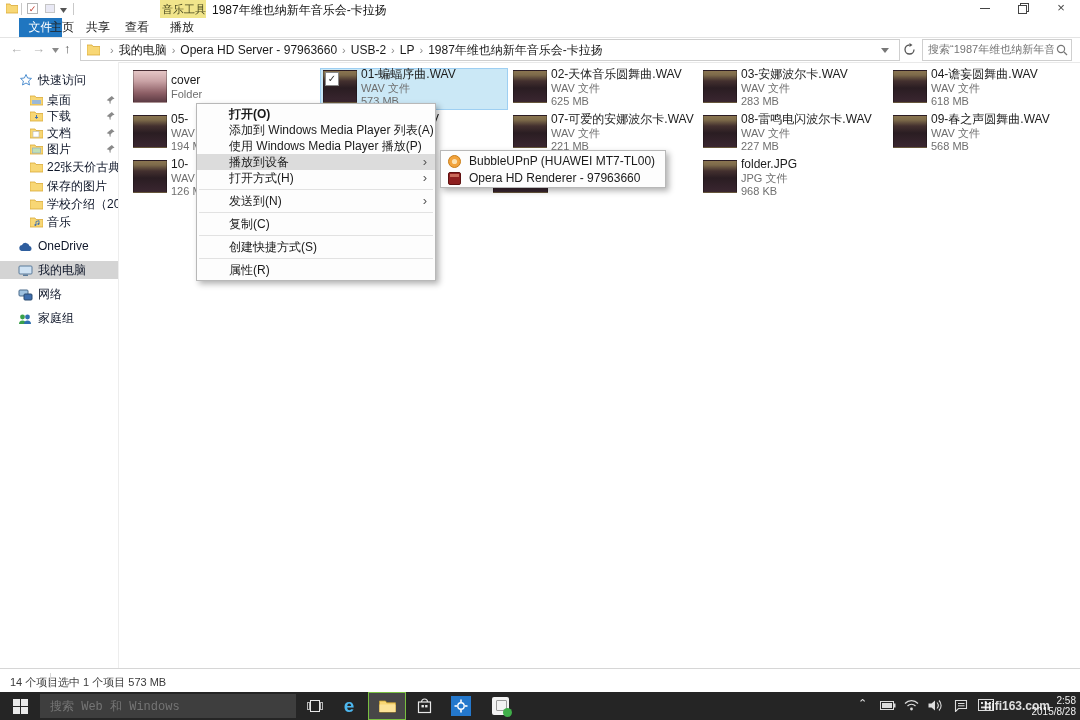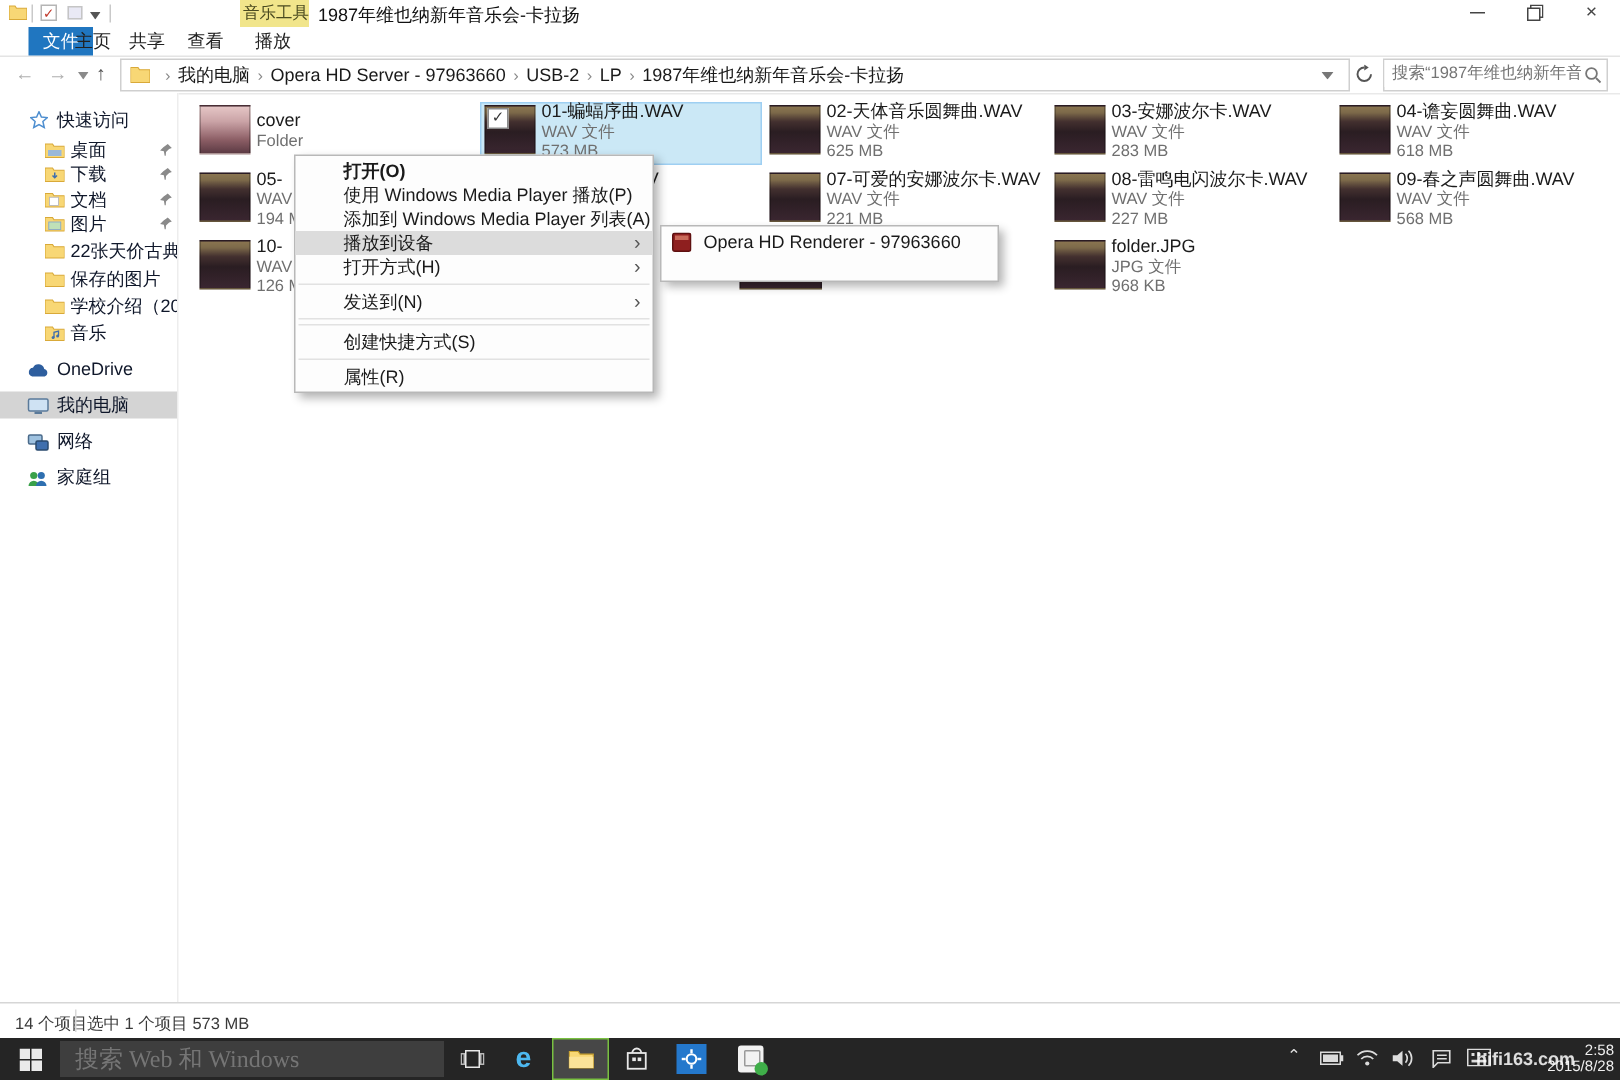--- a/index.html
+++ b/index.html
@@ -56,21 +56,21 @@
   .smi{position:relative;height:17px;line-height:17px;padding-left:28px;font-size:12px;color:#1a1a1a;}
   .smi .dev-ico{position:absolute;left:7px;top:2px;width:13px;height:13px;}
   
   .statusbar{position:absolute;left:0;top:668px;width:1080px;height:24px;background:#fff;border-top:1px solid #d6d6d6;}
   .status-txt{position:absolute;top:6px;font-size:11px;color:#3a3a3a;white-space:nowrap;}
   
   .taskbar{position:absolute;left:0;top:692px;width:1080px;height:28px;background:#252525;}
   .tbtn{position:absolute;top:0;height:28px;}
   .tsearch{position:absolute;left:40px;top:2px;width:256px;height:24px;background:#3e3e3e;}
   .tsearch input{position:absolute;left:0;top:0;width:246px;height:24px;background:transparent;border:0;outline:none;
-    color:#c3c3c3;font-size:16px;padding-left:10px;font-family:Liberation Serif, serif;}
+    color:#c3c3c3;font-size:12px;padding-left:10px;font-family:Liberation Mono, monospace;}
   .tray-ico{position:absolute;top:7px;}
   .clock{position:absolute;left:1002px;top:3px;width:74px;text-align:right;color:#efefef;font-size:10px;line-height:11px;}
   .watermark{position:absolute;left:984px;top:699px;color:rgba(255,255,255,.85);font-size:12px;font-weight:bold;z-index:60;}
   svg{display:block;}
 </style>
 </head>
 <body>
 
 <div id="screen">
 
@@ -328,34 +328,42 @@
     <div>
       <div class="thumb" style="left:703px;top:160px"></div>
       <div class="fname" style="left:741px;top:158px">folder.JPG</div>
       <div class="fmeta" style="left:741px;top:172px">JPG 文件</div>
       <div class="fmeta" style="left:741px;top:185px">968 KB</div>
     </div>
   </div>
 
   <div class="menu">
     <div class="mi bold"><span>打开(O)</span></div>
+    <div class="mi"><span>添加到 Windows Media Player 列表(A)</span></div>
     <div class="mi"><span>使用 Windows Media Player 播放(P)</span></div>
-    <div class="mi"><span>添加到 Windows Media Player 列表(A)</span></div>
     <div class="mi hl"><span>播放到设备</span><span class="arrow">›</span></div>
     <div class="mi"><span>打开方式(H)</span><span class="arrow">›</span></div>
     <div class="msep"></div>
     <div class="mi"><span>发送到(N)</span><span class="arrow">›</span></div>
     <div class="msep"></div>
+    <div class="mi"><span>复制(C)</span></div>
     <div class="msep"></div>
     <div class="mi"><span>创建快捷方式(S)</span></div>
     <div class="msep"></div>
     <div class="mi"><span>属性(R)</span></div>
   </div>
 
   <div class="submenu">
+    <div class="smi">
+      <svg class="dev-ico" viewBox="0 0 13 13">
+          <circle cx="6.5" cy="6.5" r="6" fill="#f2a33c" stroke="#c87d18"></circle>
+          <circle cx="6.5" cy="6.5" r="2.6" fill="#fbe1b0"></circle>
+        </svg>
+      <span>BubbleUPnP (HUAWEI MT7-TL00)</span>
+    </div>
     <div class="smi">
       <svg class="dev-ico" viewBox="0 0 13 13">
           <rect x="0.5" y="0.5" width="12" height="12" rx="1.5" fill="#8e1f1f" stroke="#5e1010"></rect>
           <rect x="2" y="2" width="9" height="3" fill="#c96a5a"></rect>
         </svg>
       <span>Opera HD Renderer - 97963660</span>
     </div>
   </div>
 
   <div class="statusbar">

